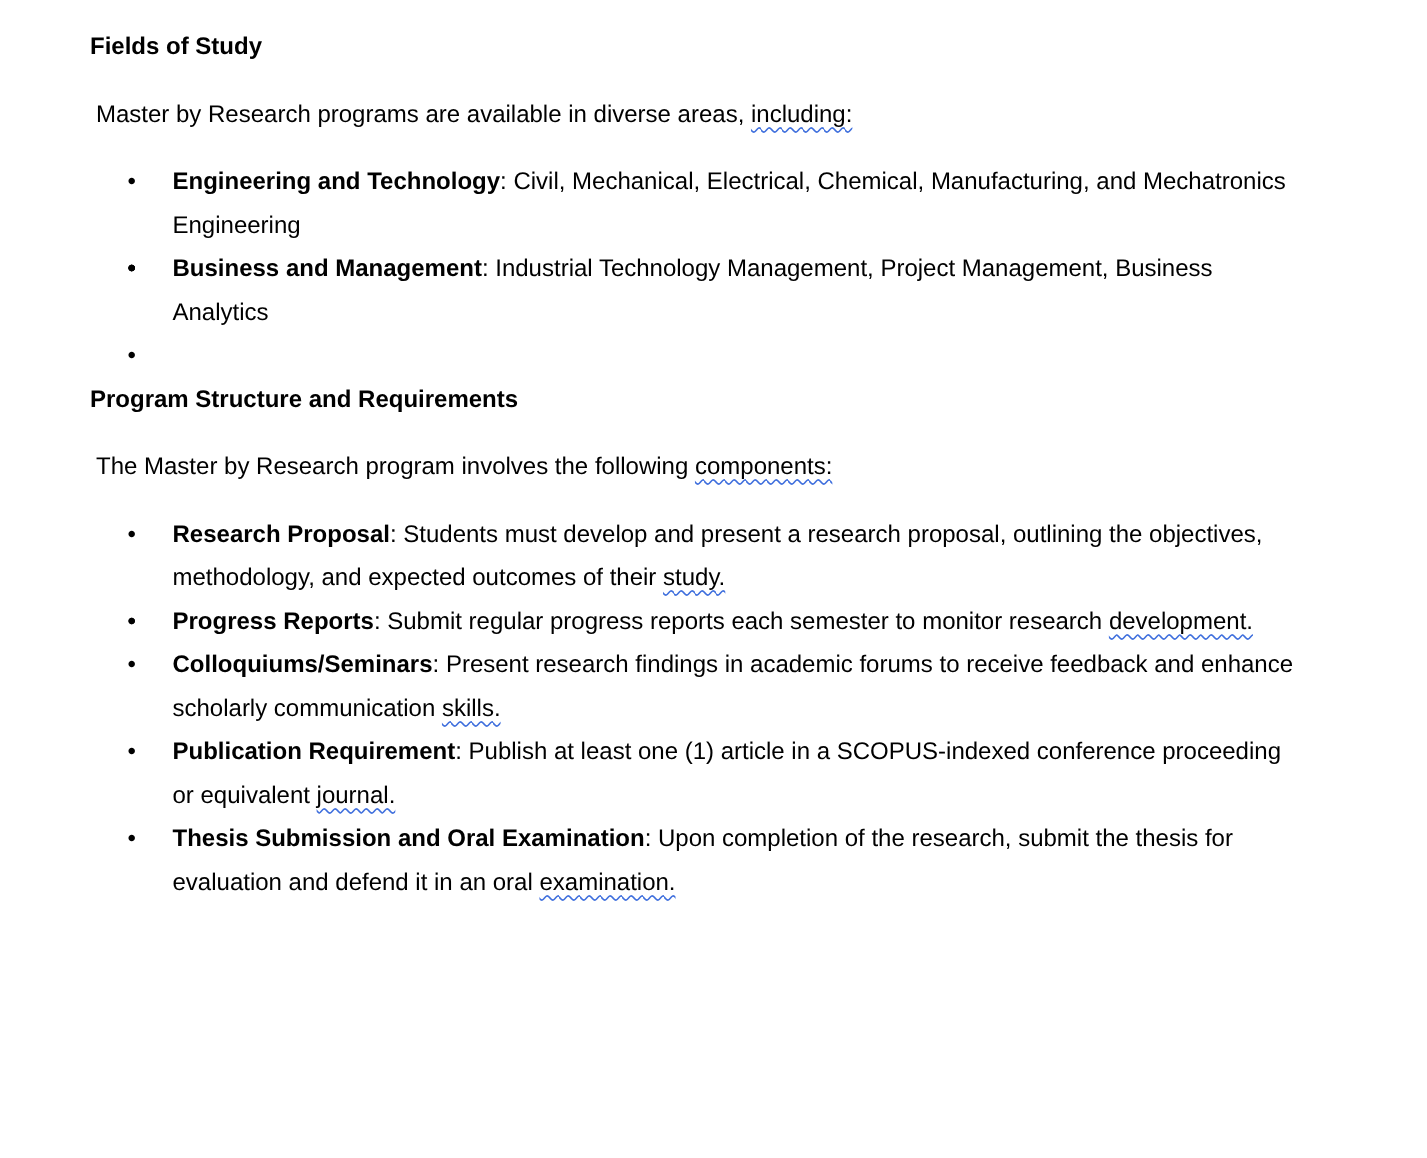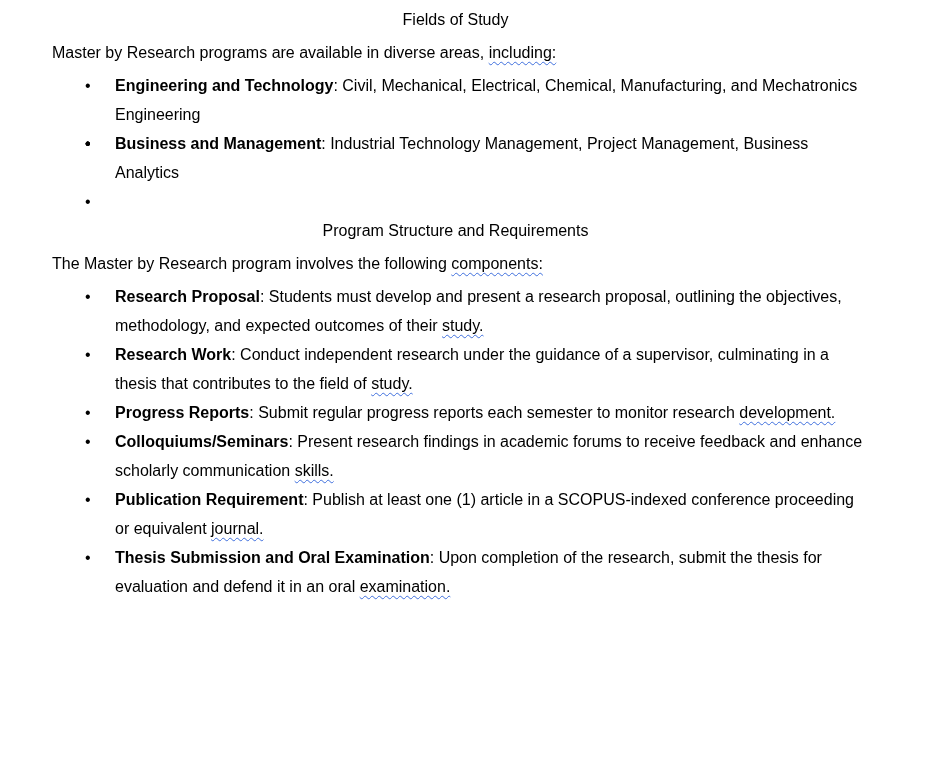--- a/index.html
+++ b/index.html
@@ -12,22 +12,22 @@
     width:951px;height:772px;
     background:var(--bg);
     color:var(--text);
     font-family:"Liberation Sans","DejaVu Sans",sans-serif;
     font-size:16px;
     line-height:29px;
     overflow:hidden;
   }
   #doc{padding:5px 88px 0 48px;}
   .section + .section{margin-top:29px;}
-  h2.heading{margin:0;font-size:16px;font-weight:normal;line-height:29px;text-align:center;}
-  p.para{margin:4px;}
+  h2.heading{margin:12px;font-size:16px;font-weight:bold;line-height:29px;}
+  p.para{margin:16px;}
   ul.bullets{margin:0;padding:0;list-style:none;}
   li.bullet{position:relative;padding-left:67px;}
   .marker{position:absolute;left:37px;top:0;}
   .b{font-weight:bold;}
   .sp{
     text-decoration-line:underline;
     text-decoration-style:wavy;
     text-decoration-color:var(--wavy);
     text-decoration-thickness:1px;
     text-underline-offset:3px;
@@ -48,20 +48,20 @@
         <li class="bullet"><span class="marker">•</span></li>
         <li class="bullet"><span class="marker">•</span><span><span class="run b">Business and Management</span><span class="run">: Industrial Technology Management, Project Management, Business Analytics</span></span></li>
         <li class="bullet"><span class="marker">•</span></li>
       </ul>
     </section>
     <section class="section">
       <h2 class="heading">Program Structure and Requirements</h2>
       <p class="para"><span class="run">The Master by Research program involves the following </span><span class="run sp">components:</span></p>
       <ul class="bullets">
         <li class="bullet"><span class="marker">•</span><span><span class="run b">Research Proposal</span><span class="run">: Students must develop and present a research proposal, outlining the objectives, methodology, and expected outcomes of their </span><span class="run sp">study.</span></span></li>
-        <li class="bullet"><span class="marker">•</span><span><span class="run b">Research Work</span><span class="run">: Conduct independent research under the guidance of a supervisor, culminating in a thesis that contributes to the field of </span><span class="run sp">study.</span></span></li>
+        <li class="bullet"><span class="marker">•</span></li>
         <li class="bullet"><span class="marker">•</span><span><span class="run b">Progress Reports</span><span class="run">: Submit regular progress reports each semester to monitor research </span><span class="run sp">development.</span></span></li>
         <li class="bullet"><span class="marker">•</span><span><span class="run b">Colloquiums/Seminars</span><span class="run">: Present research findings in academic forums to receive feedback and enhance scholarly communication </span><span class="run sp">skills.</span></span></li>
         <li class="bullet"><span class="marker">•</span><span><span class="run b">Publication Requirement</span><span class="run">: Publish at least one (1) article in a SCOPUS-indexed conference proceeding or equivalent </span><span class="run sp">journal.</span></span></li>
         <li class="bullet"><span class="marker">•</span><span><span class="run b">Thesis Submission and Oral Examination</span><span class="run">: Upon completion of the research, submit the thesis for evaluation and defend it in an oral </span><span class="run sp">examination.</span></span></li>
       </ul>
     </section>
   </div>
 
 </body></html>

